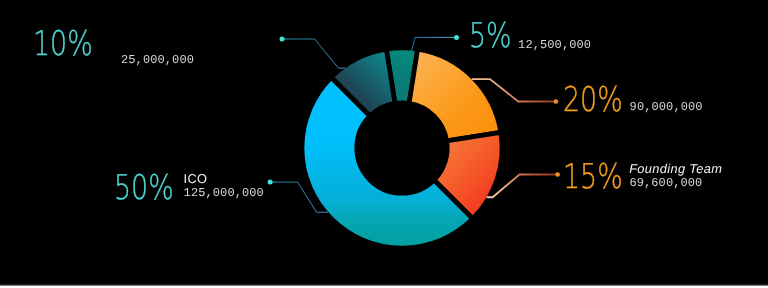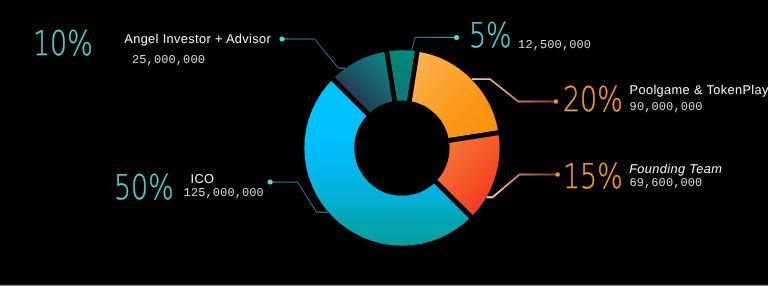--- a/index.html
+++ b/index.html
@@ -114,32 +114,30 @@
 
       <polyline stroke="url(#ld-found)" stroke-width="1.9" points="486.6,197.3 492.6,197.3 519.5,174.5 557.6,174.5"></polyline>
       <circle cx="557.6" cy="174.5" r="2.3" fill="#ef9328"></circle>
 
       <polyline stroke="url(#ld-ico)" stroke-width="1.0" points="270.1,182.1 297.6,182.1 316.5,212.2 328,212.2"></polyline>
       <circle cx="270.1" cy="182.1" r="2.5" fill="#3fe2dd"></circle>
     </g>
   </svg>
 
   <div class="pct" style="left:32.7px; top:27.2px; color:#4ed6d2;">10%</div>
-  <div class="lbl-title" style="left:124.3px; top:32.5px;">Angel Investor + Advisor</div>
-  <div class="lbl-val" style="left:132px; top:53.7px;">25,000,000</div>
+  <div class="lbl-val" style="left:121px; top:53.7px;">25,000,000</div>
 
   <div class="pct" style="left:469.2px; top:19.2px; color:#4ed6d2;">5%</div>
   <div class="lbl-val" style="left:518.1px; top:39.4px;">12,500,000</div>
 
   <div class="pct" style="left:562.5px; top:83.2px; color:#f9a01b;">20%</div>
-  <div class="lbl-title" style="left:629.6px; top:84.4px;">Poolgame &amp; TokenPlay</div>
   <div class="lbl-val" style="left:629.6px; top:101.1px;">90,000,000</div>
 
   <div class="pct" style="left:563px; top:160.2px; color:#f9a01b;">15%</div>
   <div class="lbl-title" style="left:629.2px; top:162.6px;font-style:italic;">Founding Team</div>
   <div class="lbl-val" style="left:629.4px; top:177.3px;">69,600,000</div>
 
   <div class="pct" style="left:113.5px; top:170.8px; color:#4ed6d2;">50%</div>
-  <div class="lbl-title" style="left:183.6px; top:172.8px;margin-left:7px;">ICO</div>
+  <div class="lbl-title" style="left:183.6px; top:172.8px;">ICO</div>
   <div class="lbl-val" style="left:183.6px; top:187px;">125,000,000</div>
 
   <div id="bottom-strip"></div>
 </div>
 
 </body></html>

